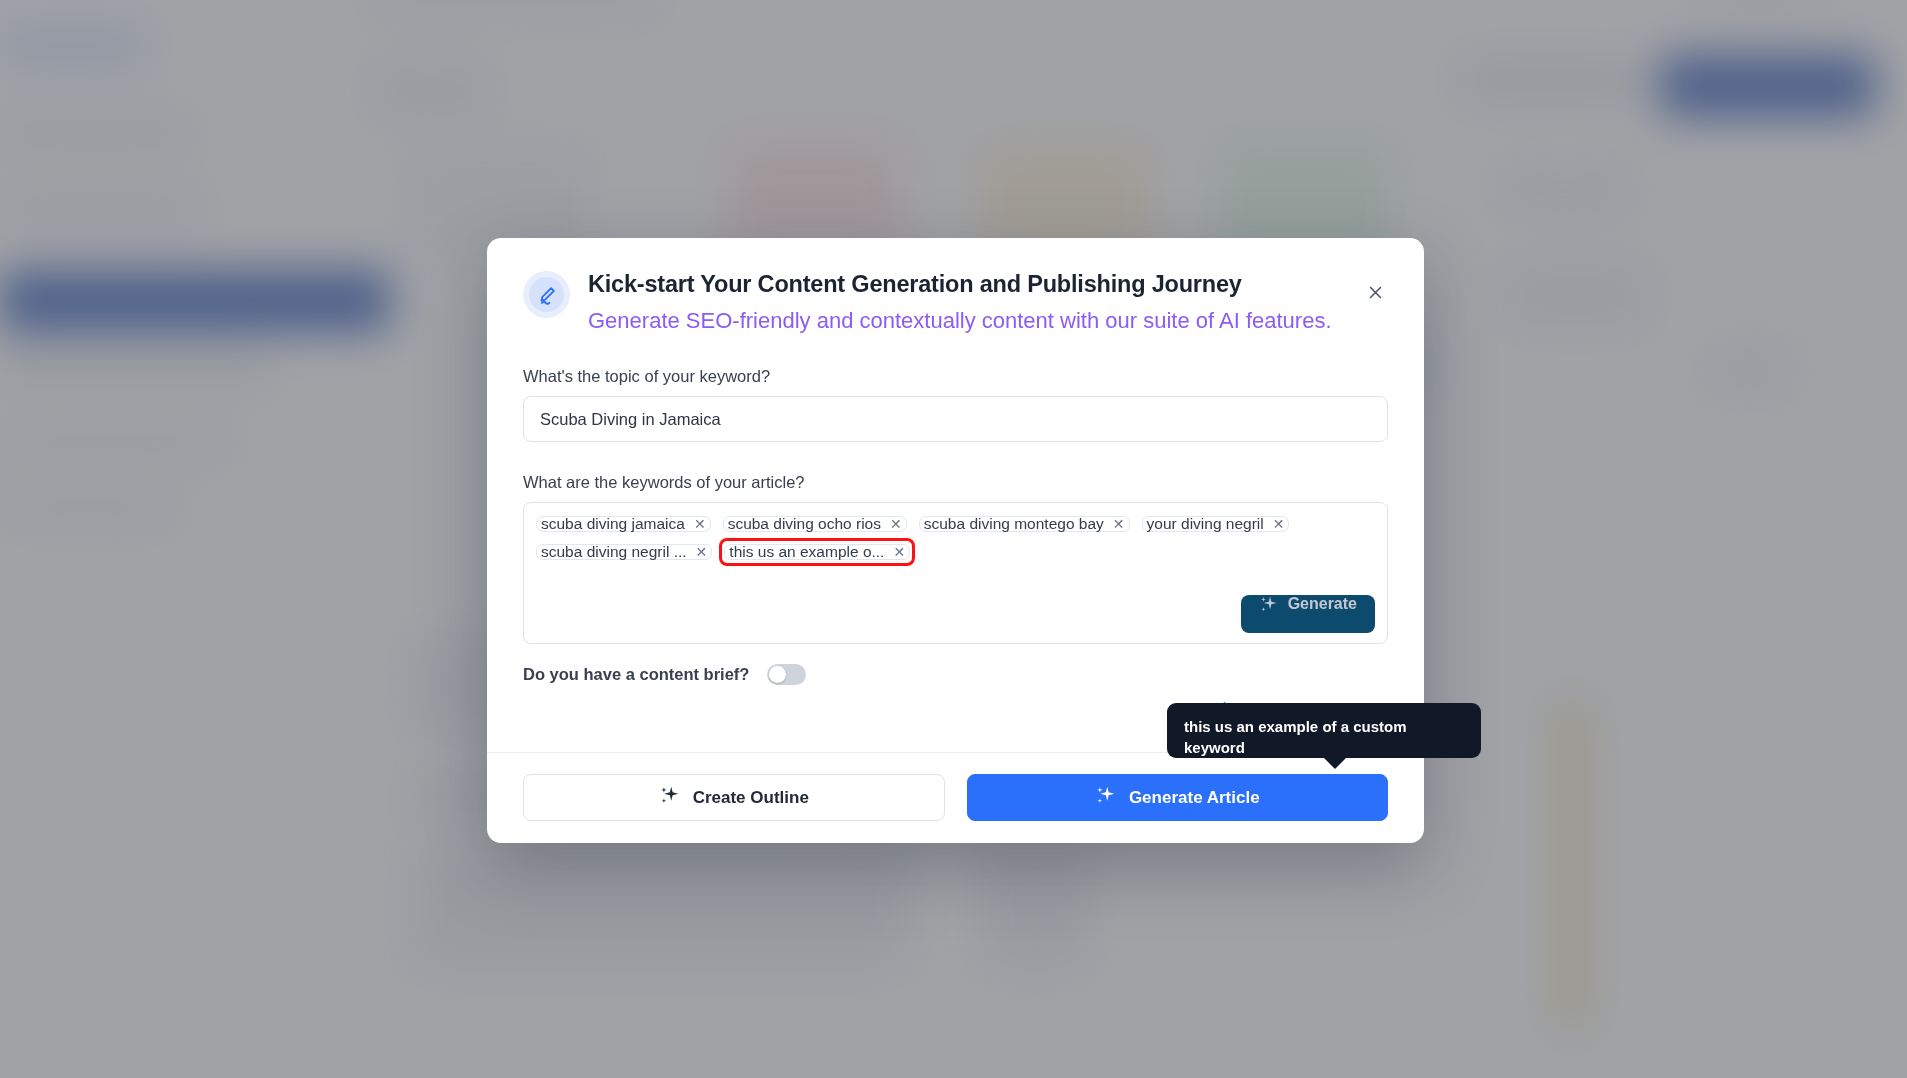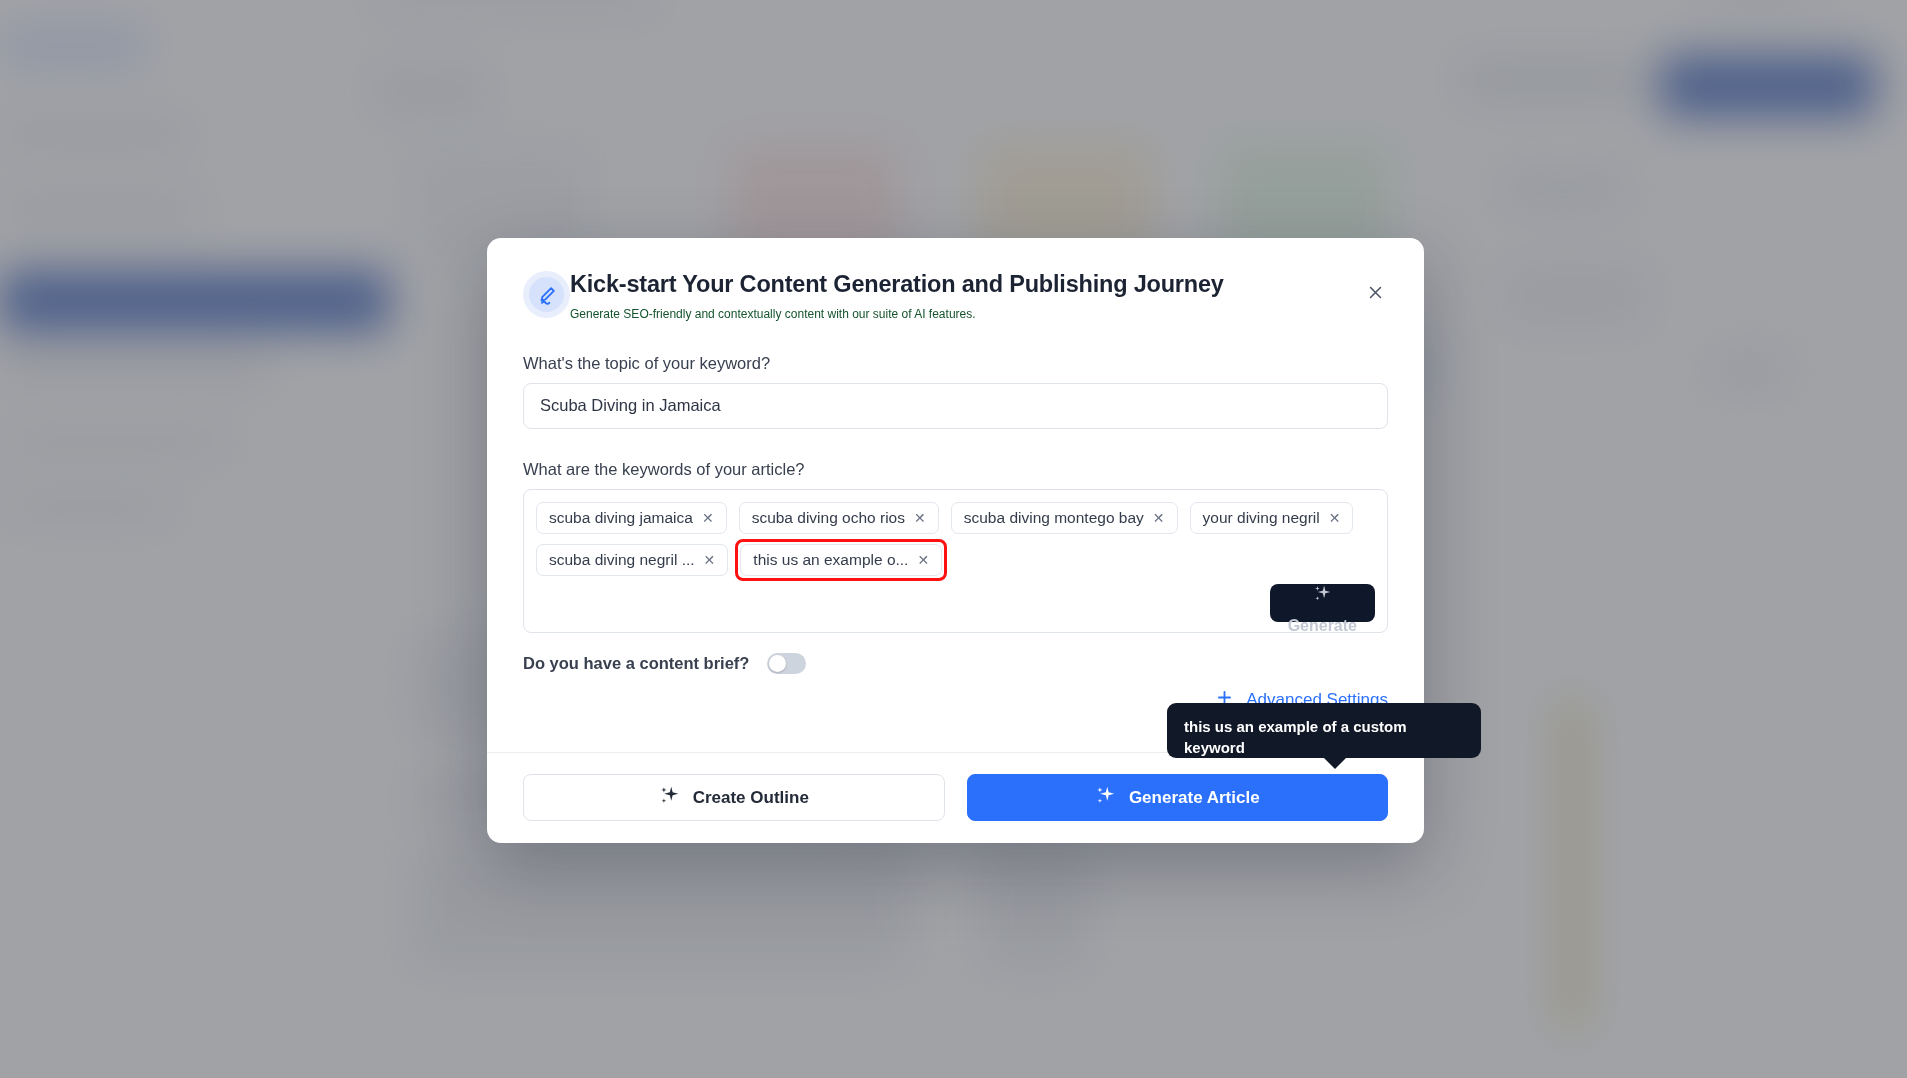--- a/index.html
+++ b/index.html
@@ -32,41 +32,41 @@
     left: 487px; top: 238px;
     width: 937px; height: 605px;
     background: #ffffff;
     border-radius: 14px;
     box-shadow: 0 24px 70px rgba(15,23,42,0.28);
     display: flex; flex-direction: column;
   }
 
   #modal-body { padding: 31px 36px 0 36px; flex: 1; position: relative; }
 
-  .header-row { display: flex; align-items: flex-start; position: relative; }
+  .header-row { display: flex; align-items: flex-start; gap: 18px; position: relative; }
 
   #header-icon {
     width: 47px; height: 47px; border-radius: 50%;
     background: #e8eefc;
     display: flex; align-items: center; justify-content: center;
     flex: 0 0 auto; margin-top: 2px;
   }
   #header-icon .inner {
     width: 35px; height: 35px; border-radius: 50%;
     background: #d6e2fb;
     display: flex; align-items: center; justify-content: center;
   }
 
   .header-text { flex: 1; padding-top: 1px; }
   #modal-title {
     font-size: 23.5px; font-weight: bold; color: #1c2434;
     letter-spacing: -0.2px; line-height: 1.25;
   }
   #modal-subtitle {
-    font-size: 12px; color: #14532d; margin-top: 7px; line-height: 1.35;
+    font-size: 22px; color: #8b5cf6; margin-top: 7px; line-height: 1.35;
   }
 
   #close-btn {
     position: absolute; right: -4px; top: 6px;
     width: 34px; height: 34px;
     display: flex; align-items: center; justify-content: center;
     cursor: pointer; background: none; border: none; color: #4a5266;
   }
 
   .field-label {
@@ -87,40 +87,39 @@
     min-height: 142px;
     display: flex; flex-direction: column;
     position: relative;
   }
   #chip-area {
     display: flex; flex-wrap: wrap; gap: 10px 12px;
     align-content: flex-start;
   }
   .chip {
     display: inline-flex; align-items: center; gap: 9px;
-    height: 32px; padding: 0 12px;
+    height: 16px; padding: 0 4px;
     border: 1px solid #e2e6ed; border-radius: 7px;
     background: #fff; font-size: 15.5px; color: #343c4c;
     white-space: nowrap; cursor: default;
   }
   .chip .x { color: #6b7384; font-size: 14px; cursor: pointer; line-height: 1; }
   .chip-wrap.highlight {
     border: 3px solid #ff1111; border-radius: 8px;
     padding: 2px; margin: -5px -5px;
   }
 
   #generate-inline-row { margin-top: auto; display: flex; justify-content: flex-end; padding-top: 8px; }
   #generate-inline {
-    display: inline-flex; align-items: center; gap: 10px;
+    display: inline-flex; gap: 10px;
     height: 38px; padding: 0 18px; border-radius: 8px;
-    border: none; background: #0f172a;
+    border: none; background: #0c4a6e;
     font-size: 16px; font-weight: bold; color: #c3c8d2;
     font-family: "Liberation Sans", sans-serif;
     cursor: default;
-    flex-direction: column;
   }
 
   #counter {
     text-align: right; font-size: 16.5px; color: #39404f;
     margin-top: 9px;
   }
 
   #brief-row {
     display: flex; align-items: center; gap: 18px; margin-top: 20px;
   }

